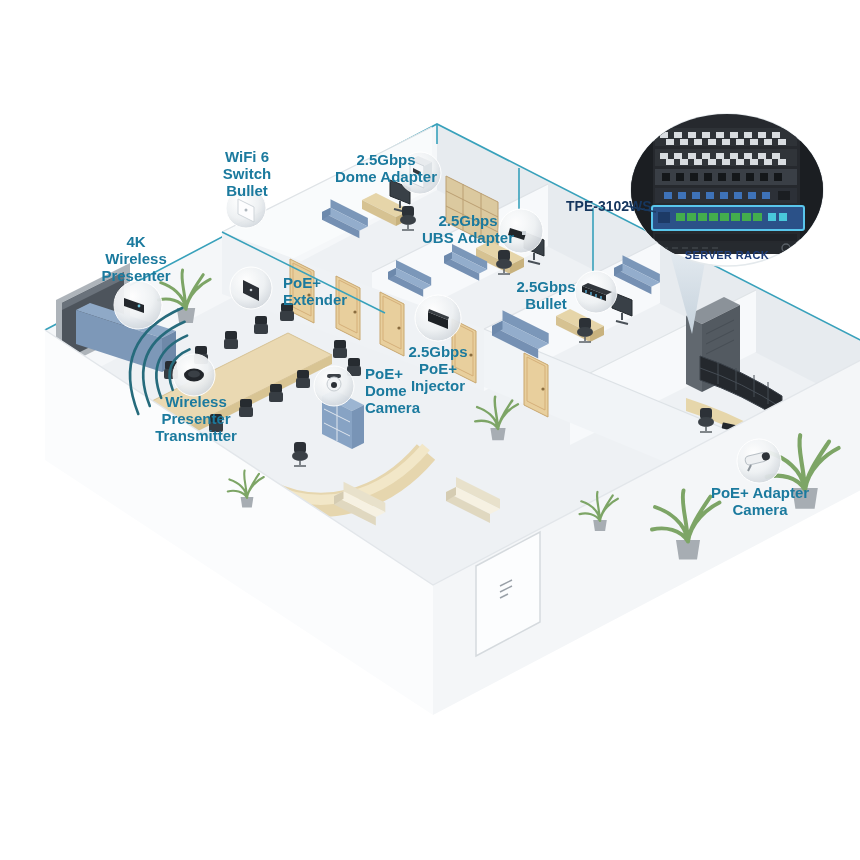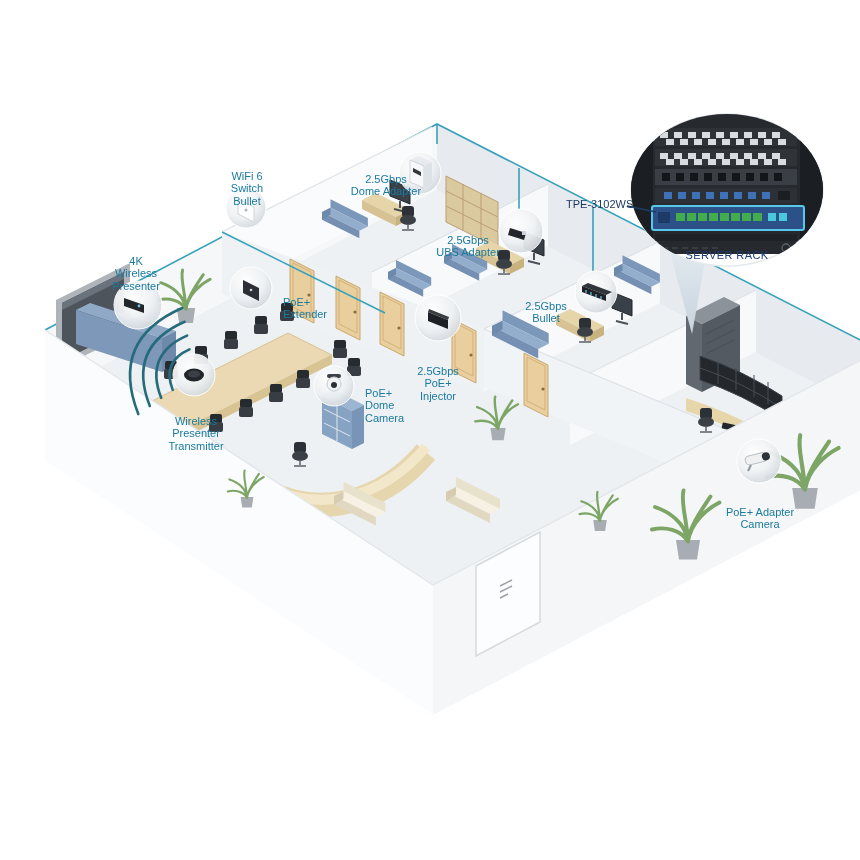--- a/index.html
+++ b/index.html
@@ -1,24 +1,24 @@
 <!DOCTYPE html>
 <html><head>
 <meta charset="utf-8">
 <style>
   html,body{margin:0;padding:0;background:#ffffff;}
   .stage{position:relative;width:860px;height:860px;background:#ffffff;overflow:hidden;
          font-family:"Liberation Sans",sans-serif;}
   .stage svg{position:absolute;left:0;top:0;}
-  .lbl{position:absolute;color:#1b7a9e;font-weight:400;font-size:11px;line-height:1.12;
-       text-align:center;transform:translateX(-50%);white-space:nowrap;margin-top:21px;}
+  .lbl{position:absolute;color:#1b7a9e;font-weight:700;font-size:15px;line-height:1.12;
+       text-align:center;transform:translateX(-50%);white-space:nowrap;}
   .lbl span{display:block;}
   .lbl.left{transform:none;text-align:left;}
-  .tag{position:absolute;color:#16365e;font-weight:400;font-size:11px;white-space:nowrap;}
-  .caption{position:absolute;color:#1e3c78;font-weight:400;font-size:11px;letter-spacing:.4px;
+  .tag{position:absolute;color:#16365e;font-weight:700;font-size:14px;white-space:nowrap;}
+  .caption{position:absolute;color:#1e3c78;font-weight:700;font-size:11px;letter-spacing:.4px;
            transform:translateX(-50%);white-space:nowrap;}
 </style>
 </head>
 <body>
 
 <div class="stage">
 
 <svg width="860" height="860" viewBox="0 0 860 860">
   <defs>
     <radialGradient id="cg" cx="38%" cy="32%" r="80%">

